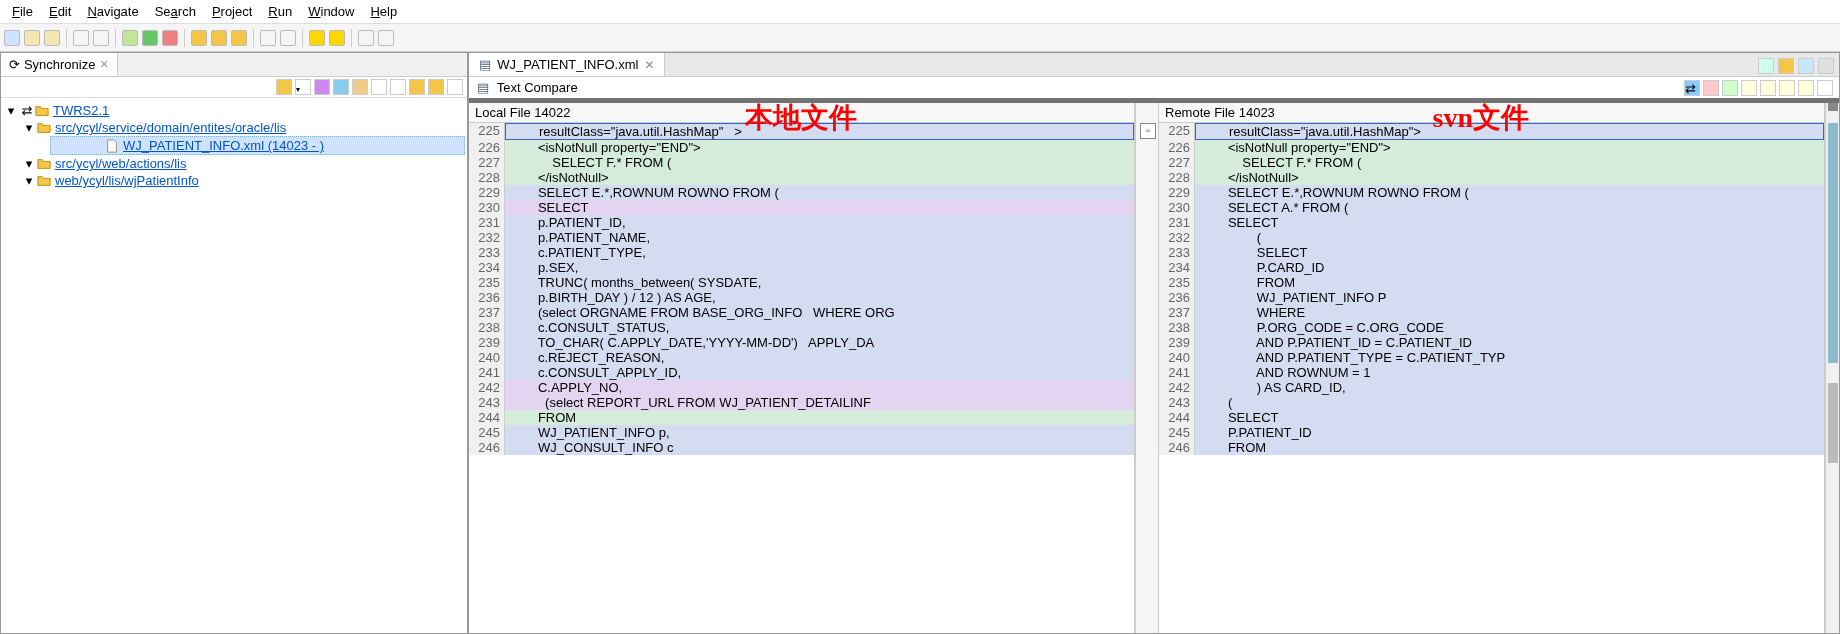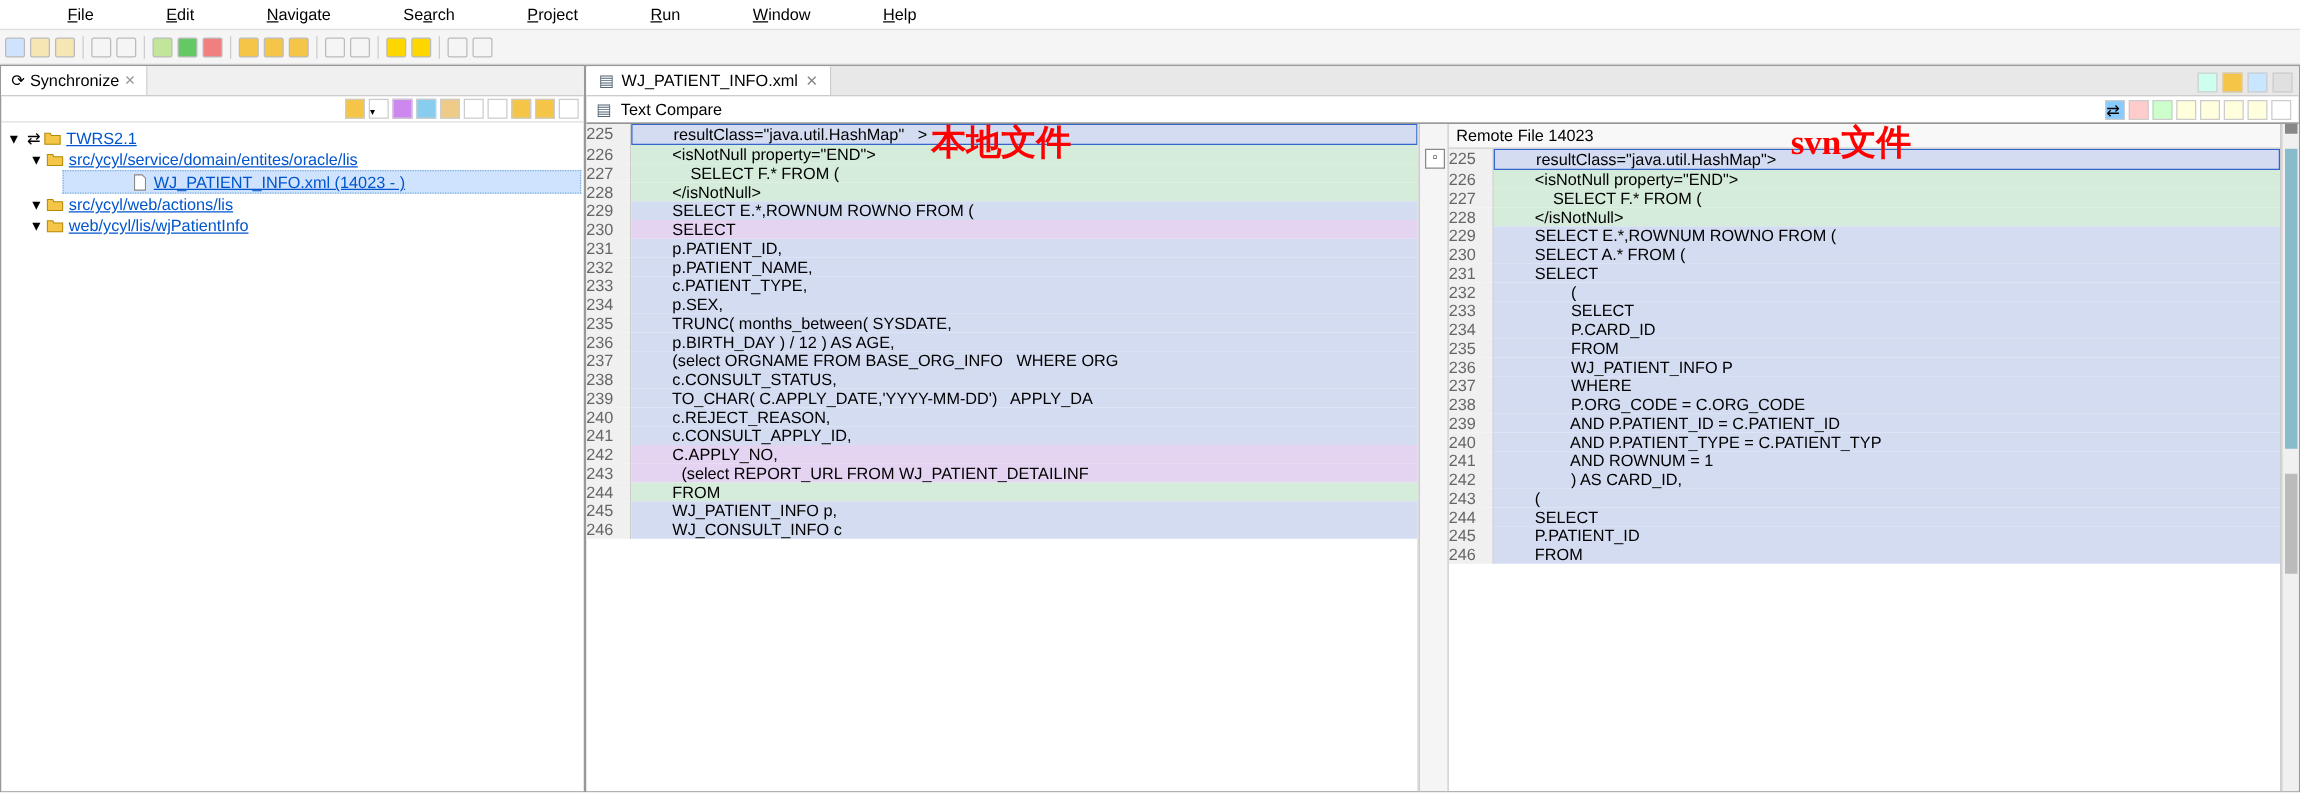--- a/index.html
+++ b/index.html
@@ -1,18 +1,18 @@
 <!DOCTYPE html>
 <html><head>
 <meta charset="utf-8">
 <style>
 * { margin:0; padding:0; box-sizing:border-box; font-family:"Segoe UI",Tahoma,sans-serif; font-size:13px; }
 body { background:#f0f0f0; width:1840px; height:634px; overflow:hidden; display:flex; flex-direction:column; }
 .menubar { background:#fff; display:flex; padding:2px 4px; border-bottom:1px solid #ddd; }
-.menubar span { padding:2px 8px; cursor:default;margin-left:42px; }
+.menubar span { padding:2px 8px; cursor:default; }
 .menubar span u { text-decoration:underline; }
 .toolbar { background:#f5f5f5; border-bottom:1px solid #ccc; padding:2px 4px; display:flex; gap:4px; align-items:center; height:28px; }
 .tb-icon { width:16px; height:16px; border:1px solid #bbb; border-radius:2px; }
 .tb-sep { width:1px; background:#ccc; height:18px; margin:0 2px; }
 .body-row { flex:1; display:flex; overflow:hidden; }
 .sidebar { width:468px; border:1px solid #999; background:#fff; display:flex; flex-direction:column; }
 .sb-tabs { display:flex; border-bottom:1px solid #ccc; background:#f0f0f0; }
 .sb-tab { padding:4px 8px; background:#fff; border-right:1px solid #ccc; display:flex; align-items:center; gap:4px; }
 .sb-tab .close { font-size:11px; color:#999; }
 .sb-toolbar { display:flex; justify-content:flex-end; padding:2px 4px; gap:3px; border-bottom:1px solid #ddd; }
@@ -22,30 +22,30 @@
 .tree { padding:4px 2px; font-size:13px; overflow:auto; flex:1; }
 .tree-row { display:flex; align-items:center; padding:1px 0; white-space:nowrap; }
 .tree-row.sel { background:#cfe3ff; border:1px dotted #7aaedc;margin-left:47px; }
 .tw { width:16px; text-align:center; cursor:pointer; user-select:none; }
 .ti-icon { width:14px; height:14px; margin-right:4px; }
 .chg-blue { color:#0055cc;text-decoration:underline; }
 .editor-area { flex:1; border:1px solid #999; background:#fff; display:flex; flex-direction:column; overflow:hidden; }
 .ed-tabs { display:flex; background:#e8e8e8; border-bottom:1px solid #ccc; }
 .ed-tab { padding:4px 10px; background:#fff; border-right:1px solid #ccc; display:flex; align-items:center; gap:6px; }
 .ed-tab .close { color:#888; font-size:12px; }
-.ed-tools { display:flex; justify-content:space-between; align-items:center; border-bottom:1px solid #737373; }
+.ed-tools { display:flex; justify-content:space-between; align-items:center; border-bottom:5px solid #737373; }
 .ed-tools-l { padding:3px 8px; }
 .ed-tools-r { display:flex; gap:3px; padding:2px 6px; }
 .ed-tools-r .ti { width:16px; height:16px; border:1px solid #ccc; }
 .compare { flex:1; display:flex; overflow:hidden; position:relative; }
 .panel { flex:1; display:flex; flex-direction:column; overflow:hidden; border-right:1px solid #ccc; }
 .panel-head { padding:2px 6px; border-bottom:1px solid #ccc; background:#f8f8f8; }
 .code { font-family:Consolas,monospace; font-size:14px; overflow:hidden; flex:1; }
 .line { display:flex; }
-.ln { width:36px; padding-right:4px; background:#f0f0f0; border-right:1px solid #ccc; color:#666; user-select:none; }
+.ln { width:36px; text-align:right; padding-right:4px; background:#f0f0f0; border-right:1px solid #ccc; color:#666; user-select:none; }
 .tx { flex:1; white-space:pre; padding-left:4px; }
 .bg-blue { background:#d4dcf2; }
 .bg-green { background:#d4ecd9; }
 .bg-purple { background:#e4d4f2; }
 .box-cur { border:1px solid #3366cc; }
 .gutter { width:24px; background:#f5f5f5; border-left:1px solid #ccc; border-right:1px solid #ccc; position:relative; }
 .gutter-box { position:absolute; left:4px; width:16px; height:16px; border:1px solid #888; background:#fff; font-size:10px; text-align:center; line-height:14px; }
 .overview { width:14px; background:#f0f0f0; border-left:1px solid #ccc; position:relative; }
 .ov-mark { position:absolute; left:2px; width:10px; }
 .anno { position:absolute; color:red; font-size:28px; font-weight:bold; font-family:SimSun,serif; pointer-events:none; }
@@ -183,20 +183,21 @@
         <div class="ti" style="background:#ffd"></div>
         <div class="ti" style="background:#ffd"></div>
         <div class="ti" style="background:#ffd"></div>
         <div class="ti"></div>
       </div>
     </div>
     <div class="compare">
       <div class="anno" style="left:276px; top:-4px">本地文件</div>
       <div class="anno" style="right:310px; top:-4px">svn文件</div>
       <div class="panel">
+        <div class="panel-head">Local File 14022</div>
         <div class="code" id="left-code">
             <div class="line">
               <div class="ln">225</div>
               <div class="tx bg-blue box-cur">        resultClass="java.util.HashMap"   &gt;</div>
             </div>
             <div class="line">
               <div class="ln">226</div>
               <div class="tx bg-green">        &lt;isNotNull property="END"&gt;</div>
             </div>
             <div class="line">

